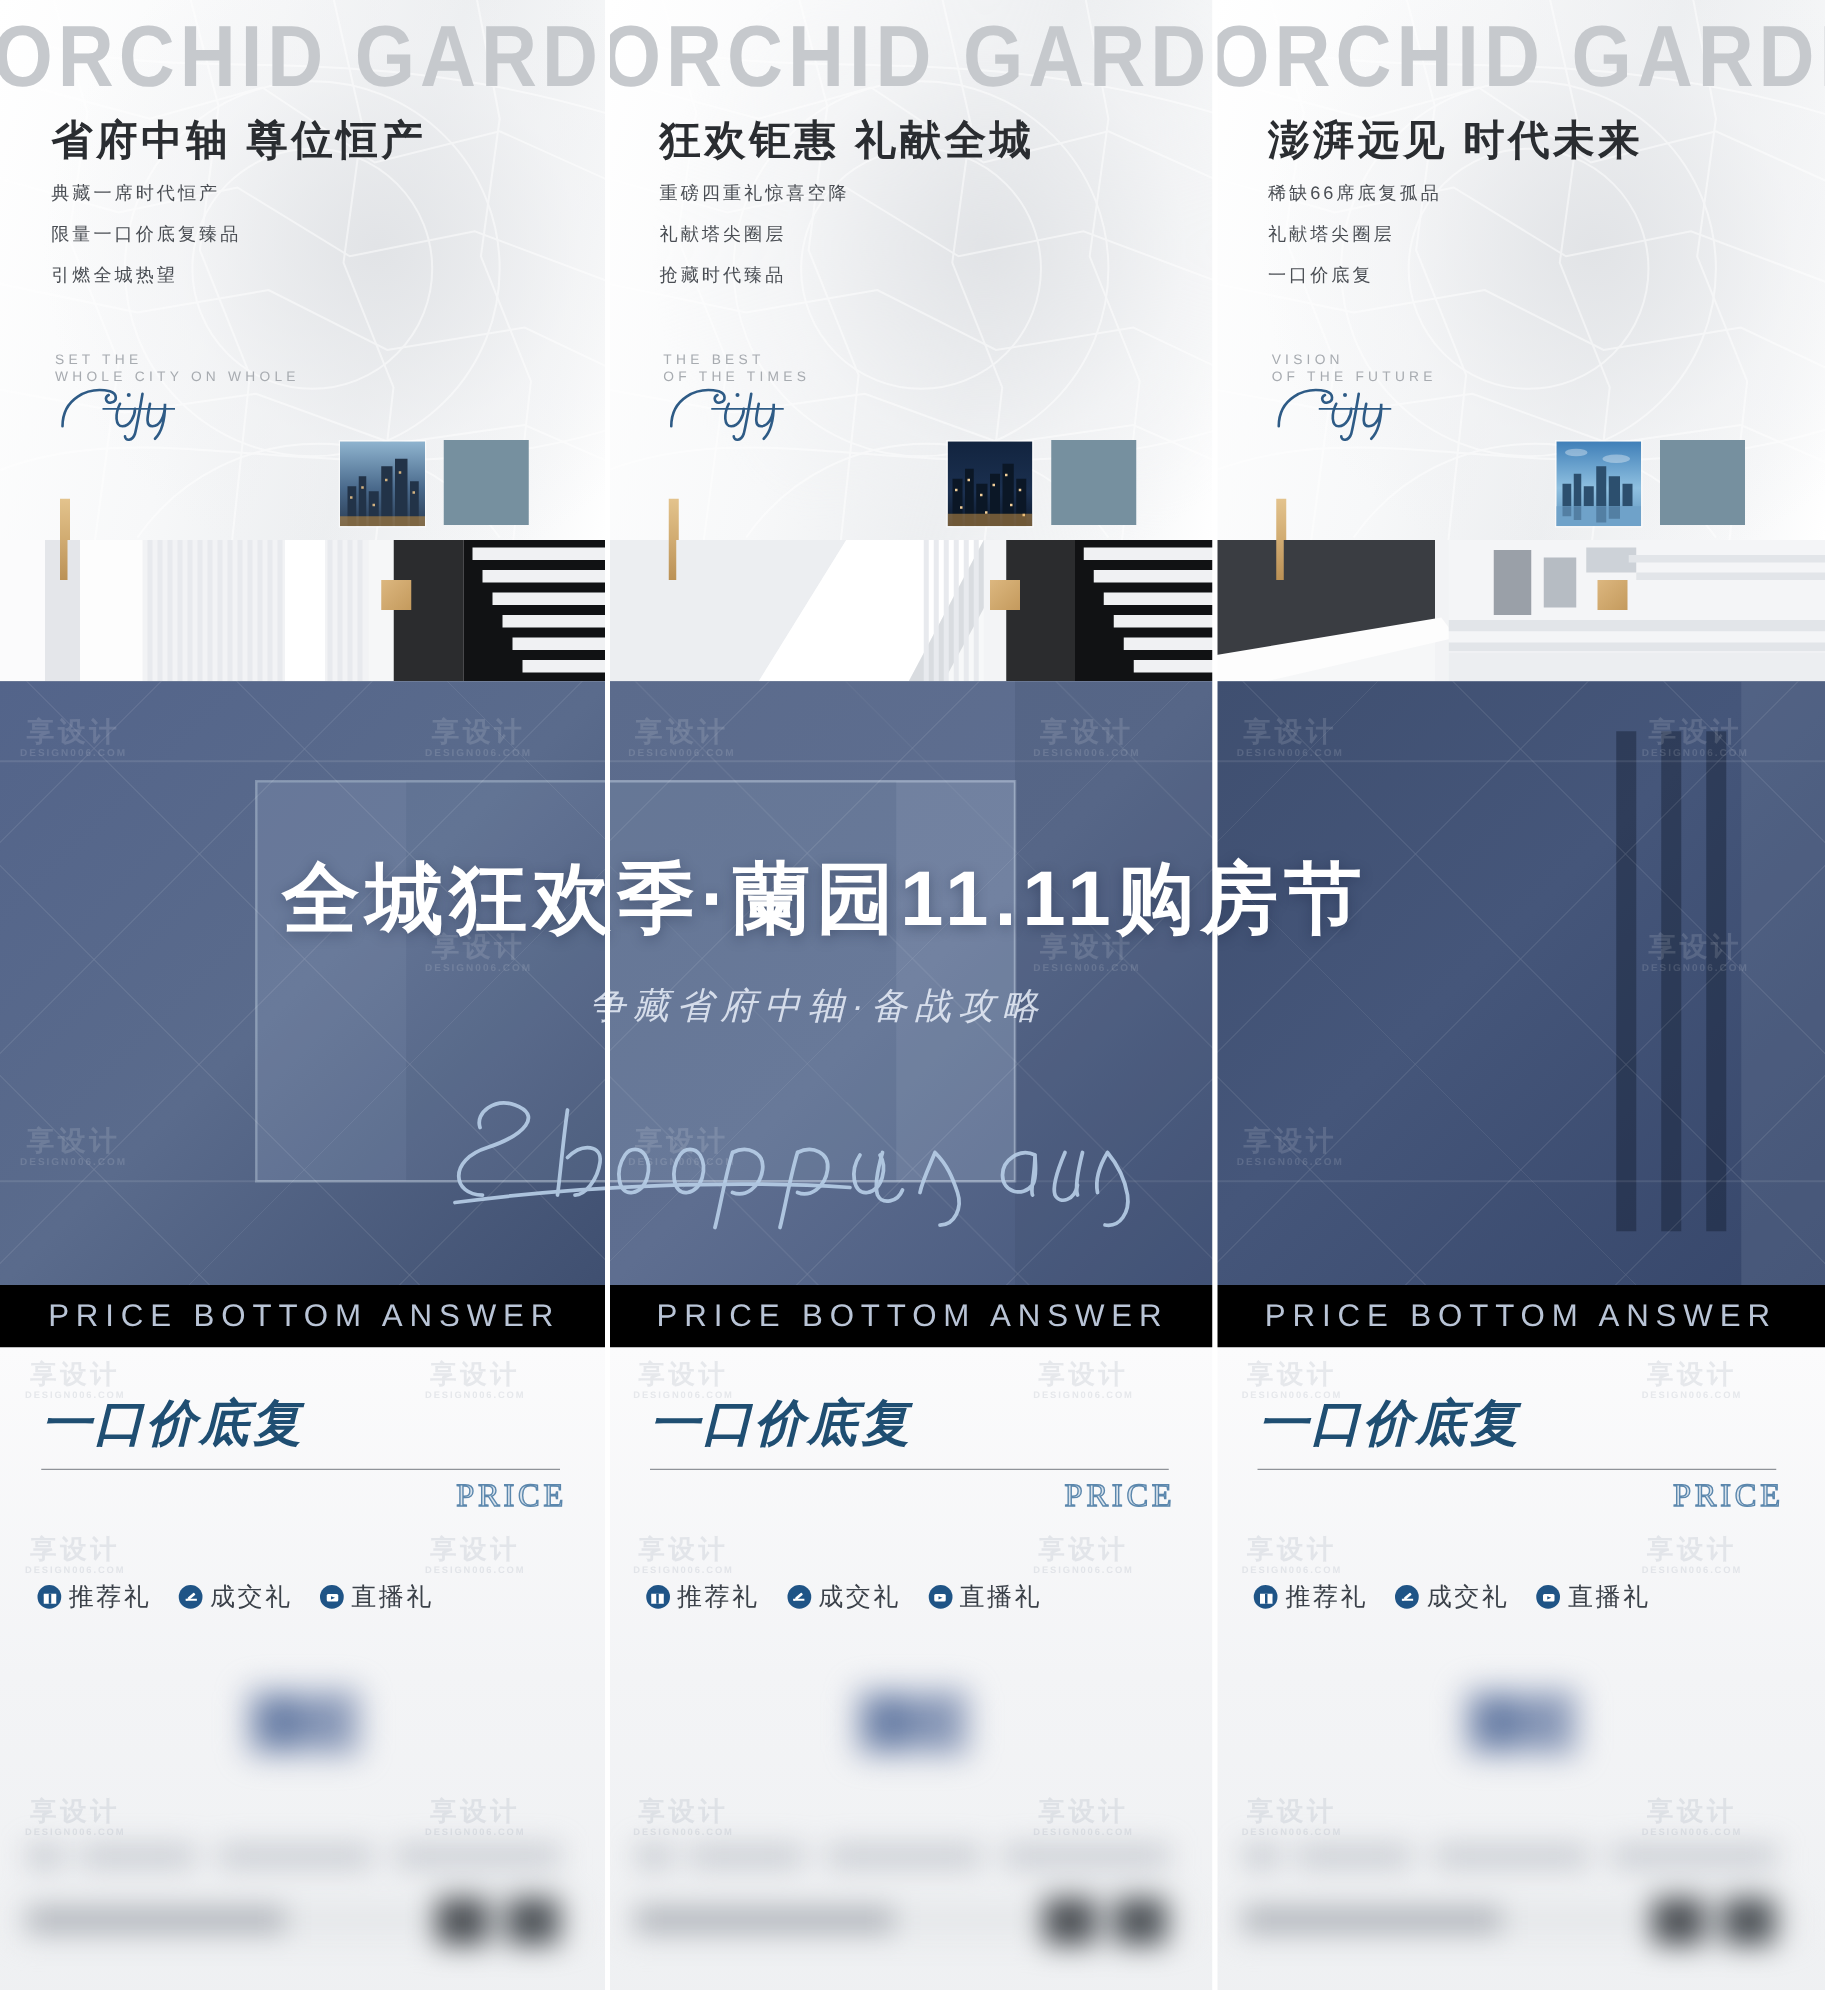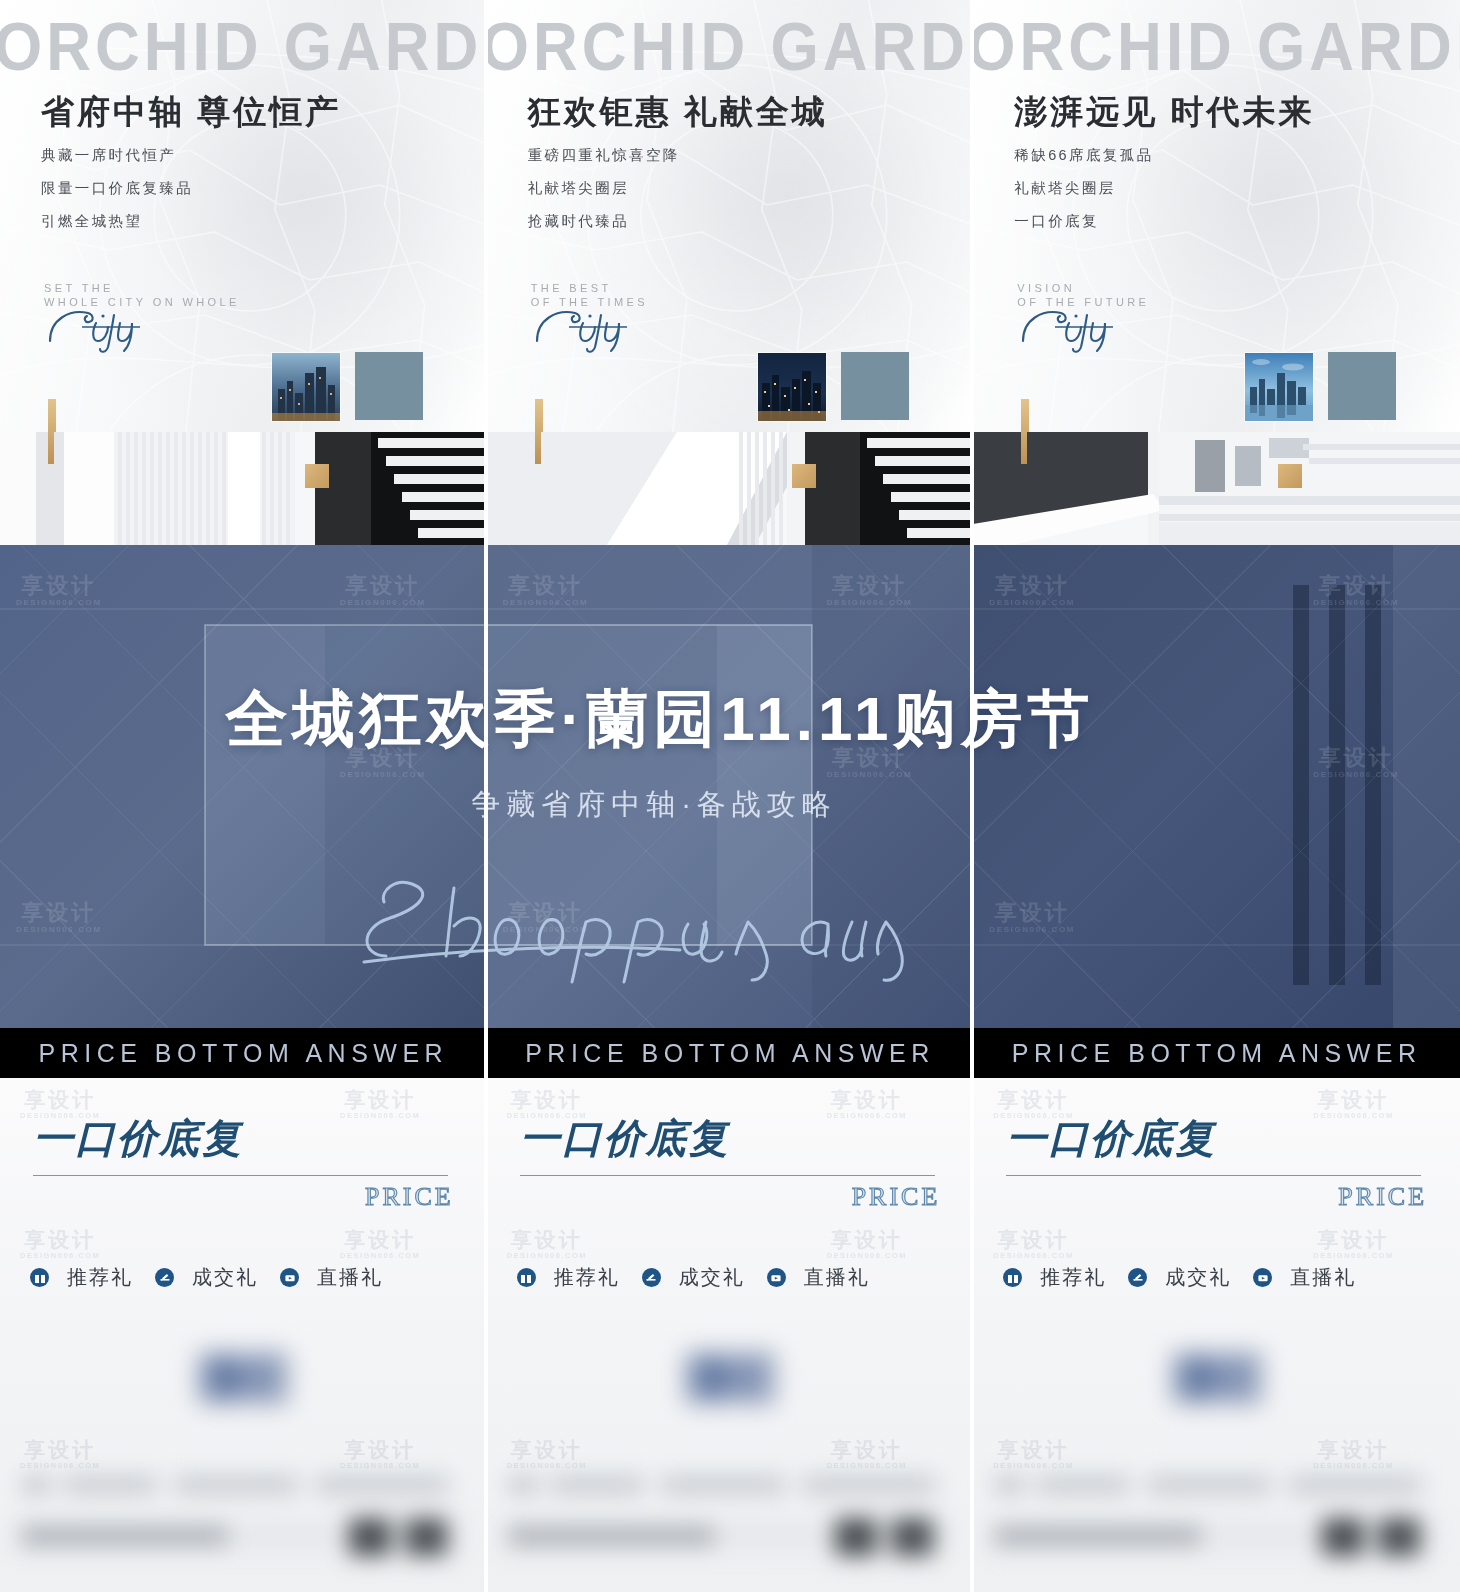--- a/index.html
+++ b/index.html
@@ -73,21 +73,21 @@
   
   .bottom{position:absolute;left:0;top:1078px;width:100%;height:658px;
           background:linear-gradient(180deg,#fbfbfc 0%,#f3f4f6 40%,#eceef0 100%);overflow:hidden;}
   .price-cn{position:absolute;left:33px;top:33px;font-size:40px;font-weight:bold;
             font-style:italic;color:#1f4e72;letter-spacing:2px;white-space:nowrap;}
   .rule{position:absolute;left:33px;top:97px;width:415px;height:1px;background:#8f9399;}
   .price-en{position:absolute;right:33px;top:104px;font-size:26px;letter-spacing:3px;
             color:#d9e3ec;-webkit-text-stroke:1.1px #5b87ad;font-family:Liberation Serif, serif;}
 
   .gifts{position:absolute;left:30px;top:186px;display:flex;align-items:center;gap:22px;}
-  .gift{display:flex;align-items:center;gap:18px;}
+  .gift{display:flex;align-items:center;gap:6px;}
   .gift .gi{width:19px;height:19px;border-radius:50%;background:#1f5486;
             display:flex;align-items:center;justify-content:center;flex:0 0 auto;}
   .gift .gl{font-size:20px;letter-spacing:2px;color:#3b4149;white-space:nowrap;}
 
   
   .blurwrap{position:absolute;left:0;top:255px;width:100%;height:259px;filter:blur(11px);}
   .qr{position:absolute;left:50%;top:16px;transform:translateX(-50%);
       width:96px;height:58px;border-radius:10px;
       background:radial-gradient(circle at 32% 50%,#6a7fa6 0 28%,rgba(140,155,185,.45) 29% 100%),
                  radial-gradient(circle at 68% 50%,#7b8db0 0 26%,rgba(150,162,190,.35) 27% 100%);}
@@ -792,21 +792,21 @@
         </div>
       </div>
     </div>
   </div>
 
   <div style="position:absolute;left:0;top:545px;width:1320px;height:483px;pointer-events:none;">
     <div style="position:absolute;left:0;right:0;top:132px;text-align:center;
                 font-size:62px;font-weight:bold;color:#ffffff;letter-spacing:5px;white-space:nowrap;
                 text-shadow:0 2px 10px rgba(20,32,56,.35);">全城狂欢季·蘭园11.11购房节</div>
     <div style="position:absolute;left:0;right:12px;top:240px;text-align:center;
-                font-size:29px;color:rgba(232,238,248,.86);letter-spacing:6px;white-space:nowrap;">争藏省府中轴·备战攻略</div>
+                font-size:29px;color:rgba(232,238,248,.86);letter-spacing:6px;white-space:nowrap;font-style:italic;">争藏省府中轴·备战攻略</div>
     <div style="position:absolute;left:0;right:0;top:325px;display:flex;justify-content:center;">
       <svg width="620" height="120" viewBox="0 0 620 120" style="overflow:visible;">
         <g stroke="#b8cfe8" stroke-width="3" fill="none" stroke-linecap="round" opacity=".9">
           <path d="M36 86 C12 86 8 58 40 48 C70 38 84 22 62 14 C46 8 30 20 34 32"></path>
           <path d="M104 18 C100 46 98 72 96 86"></path>
           <path d="M104 56 C116 44 132 46 130 60 C128 74 118 86 110 86"></path>
           <path d="M150 54 C142 66 144 86 156 84 C168 82 172 64 166 54 C162 48 154 48 150 54"></path>
           <path d="M194 54 C186 66 188 86 200 84 C212 82 216 64 210 54 C206 48 198 48 194 54"></path>
           <path d="M236 52 C230 72 226 96 222 112 M236 52 C248 46 262 52 260 66 C258 80 246 88 236 84"></path>
           <path d="M288 52 C282 72 278 96 274 112 M288 52 C300 46 314 52 312 66 C310 80 298 88 288 84"></path>

